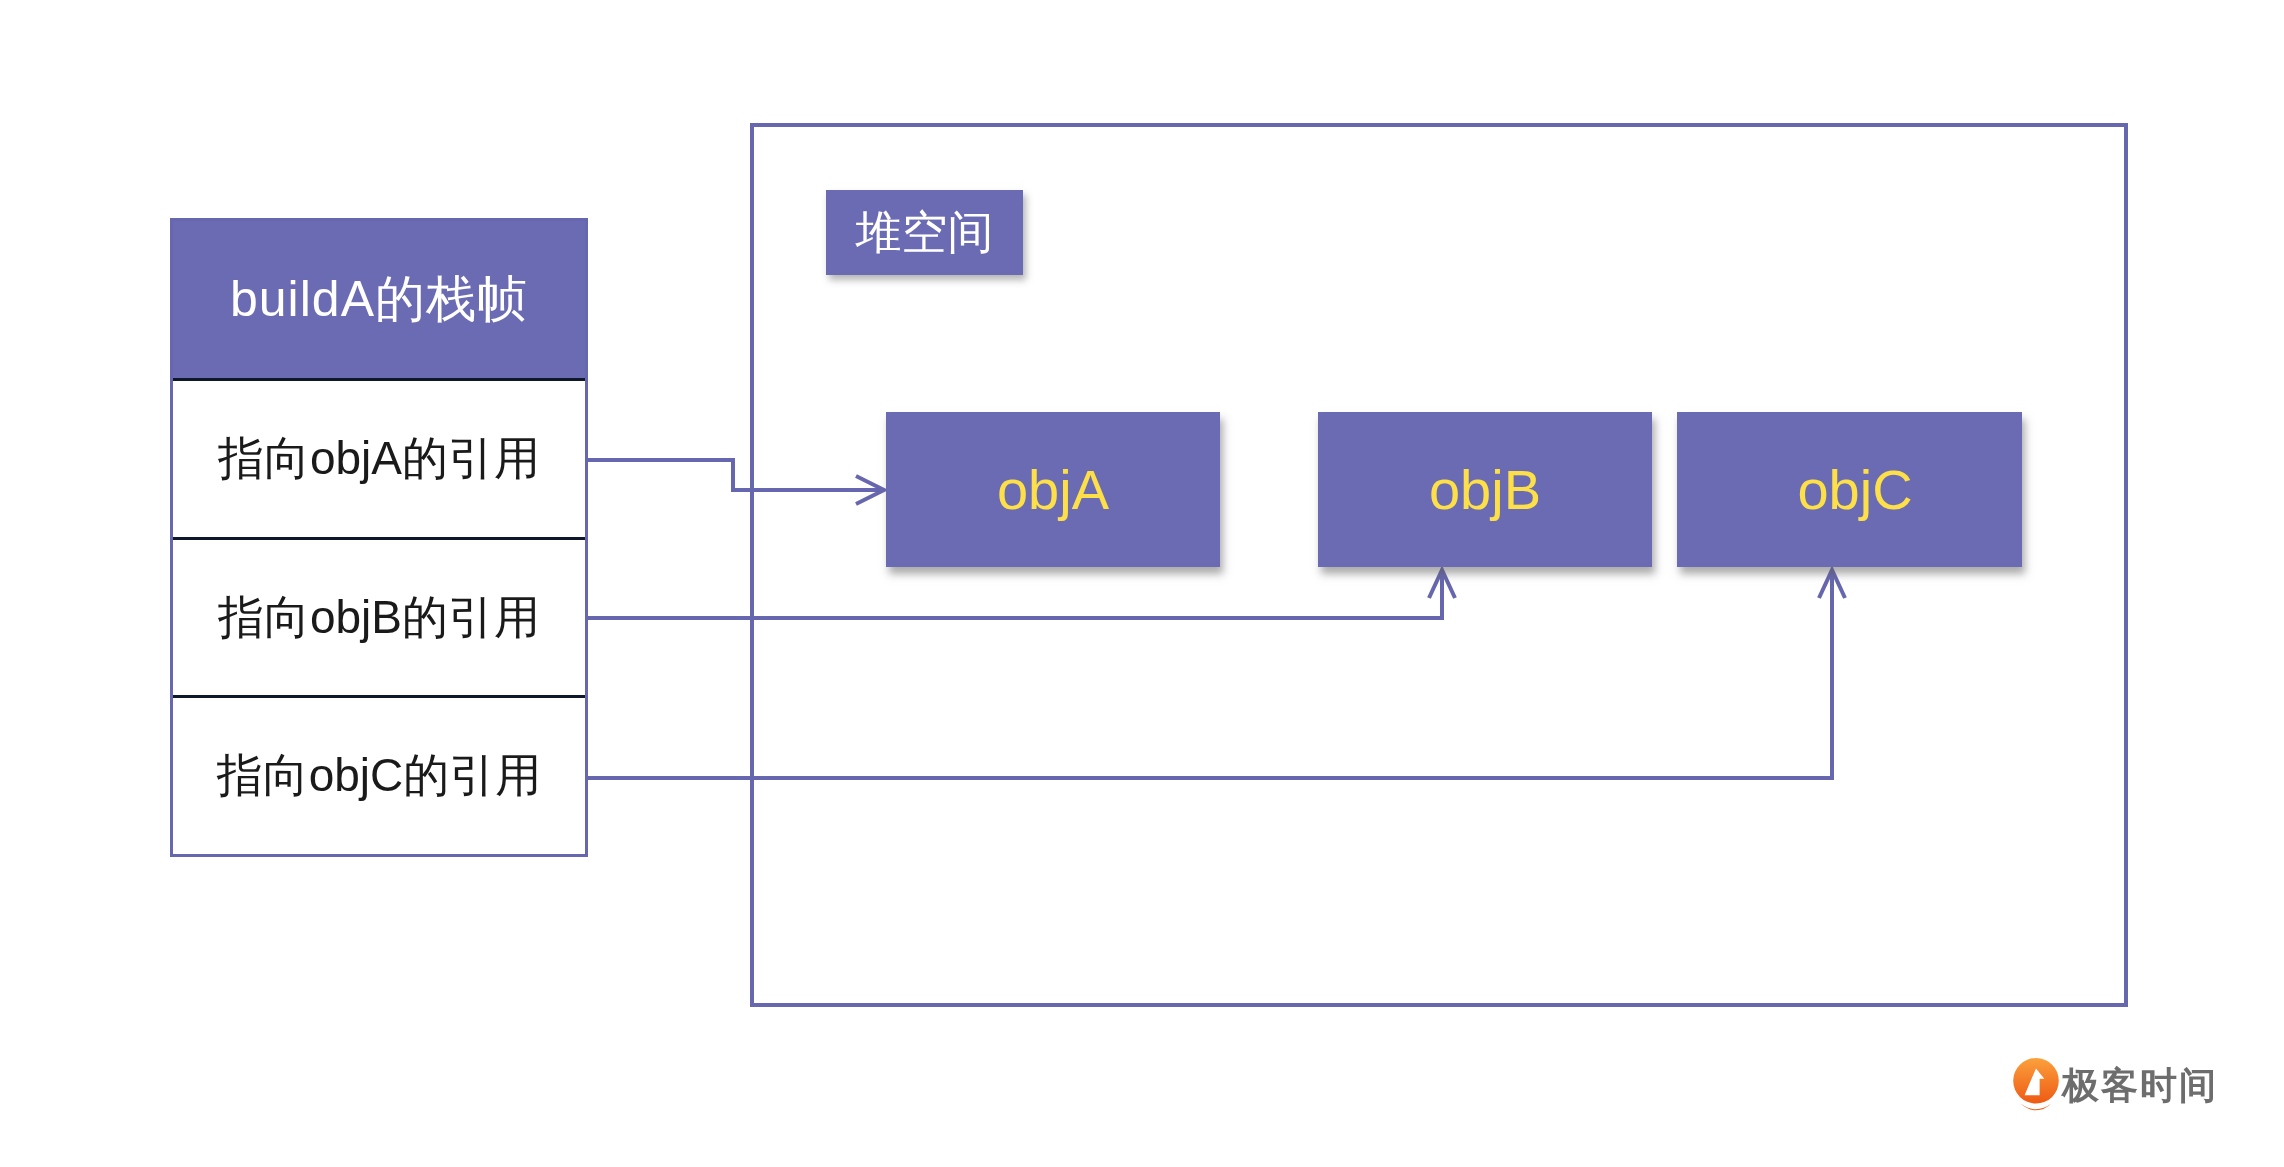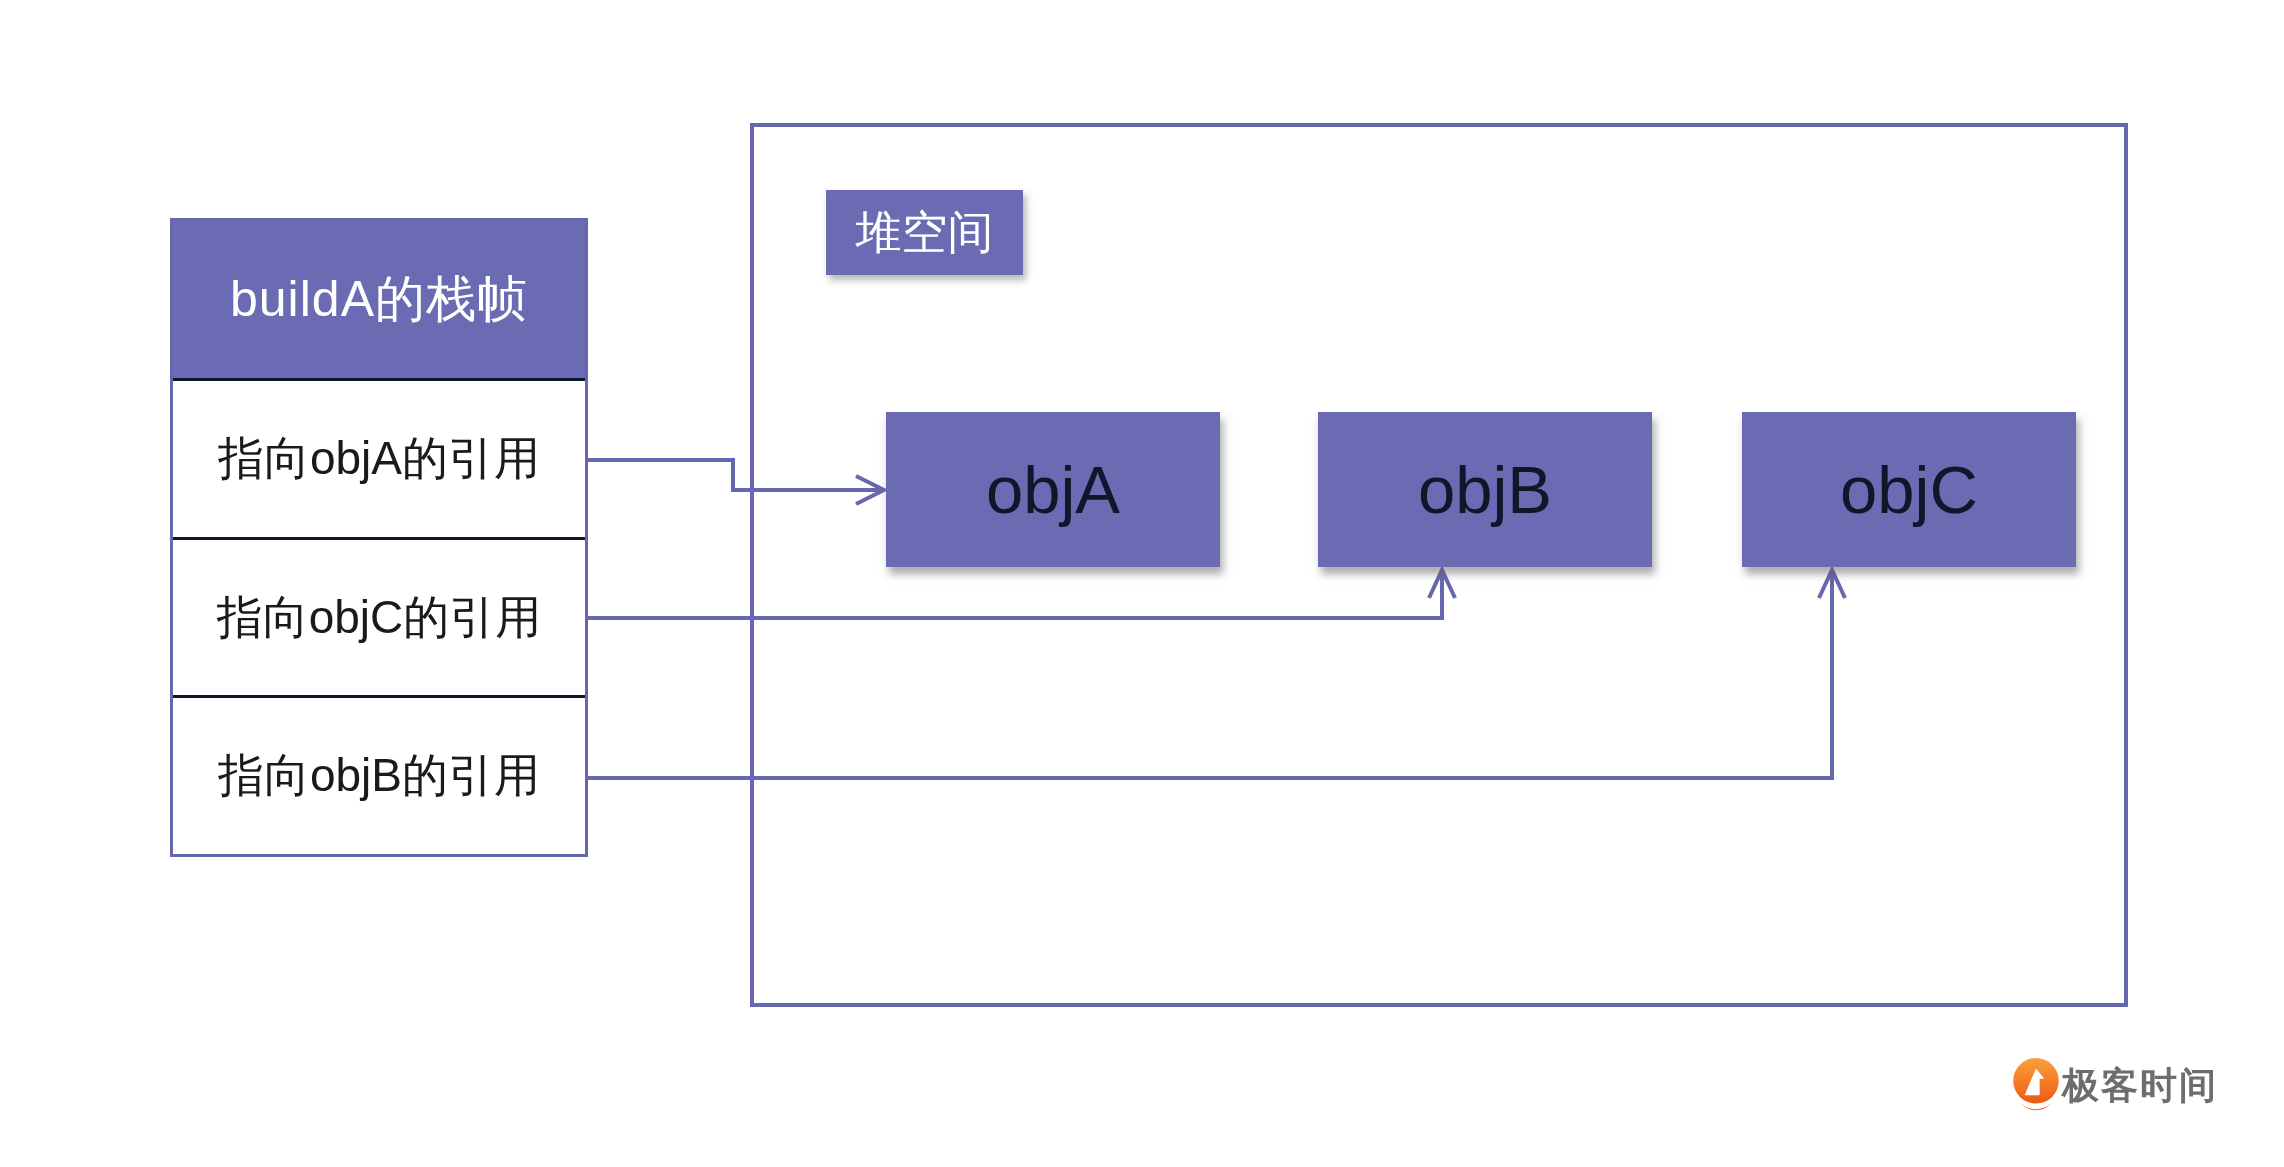--- a/index.html
+++ b/index.html
@@ -74,30 +74,30 @@
     align-items: center;
     justify-content: center;
     box-shadow: 3px 5px 7px rgba(90, 90, 90, 0.45);
   }
   .obj-box {
     position: absolute;
     top: 412px;
     width: 334px;
     height: 155px;
     background: #6B6BB4;
-    color: #0f172a;
-    font-size: 67px;
+    color: #fde047;
+    font-size: 56px;
     display: flex;
     align-items: center;
     justify-content: center;
     box-shadow: 3px 7px 8px rgba(90, 90, 90, 0.5);
   }
   .obj-a { left: 886px; }
   .obj-b { left: 1318px; }
-  .obj-c { left: 1742px; }
+  .obj-c { left: 1677px; padding-left: 11px; }
 
   
   .arrows {
     position: absolute;
     left: 0;
     top: 0;
     width: 2284px;
     height: 1167px;
     pointer-events: none;
   }
@@ -138,22 +138,22 @@
     <polyline points="580,618 1442,618 1442,574"></polyline>
     <polyline points="1429,598 1442,570 1455,598"></polyline>
 
     <polyline points="580,778 1832,778 1832,574"></polyline>
     <polyline points="1819,598 1832,570 1845,598"></polyline>
   </svg>
 
   <div class="stack-table">
     <div class="stack-header">buildA的栈帧</div>
     <div class="stack-row">指向objA的引用</div>
+    <div class="stack-row">指向objB的引用</div>
     <div class="stack-row">指向objC的引用</div>
-    <div class="stack-row">指向objB的引用</div>
   </div>
 
   <div class="heap-label">堆空间</div>
 
   <div class="obj-box obj-a">objA</div>
   <div class="obj-box obj-b">objB</div>
   <div class="obj-box obj-c">objC</div>
 
   <div class="logo">
     <svg width="52" height="58" viewBox="0 0 48 56" xmlns="http://www.w3.org/2000/svg">

